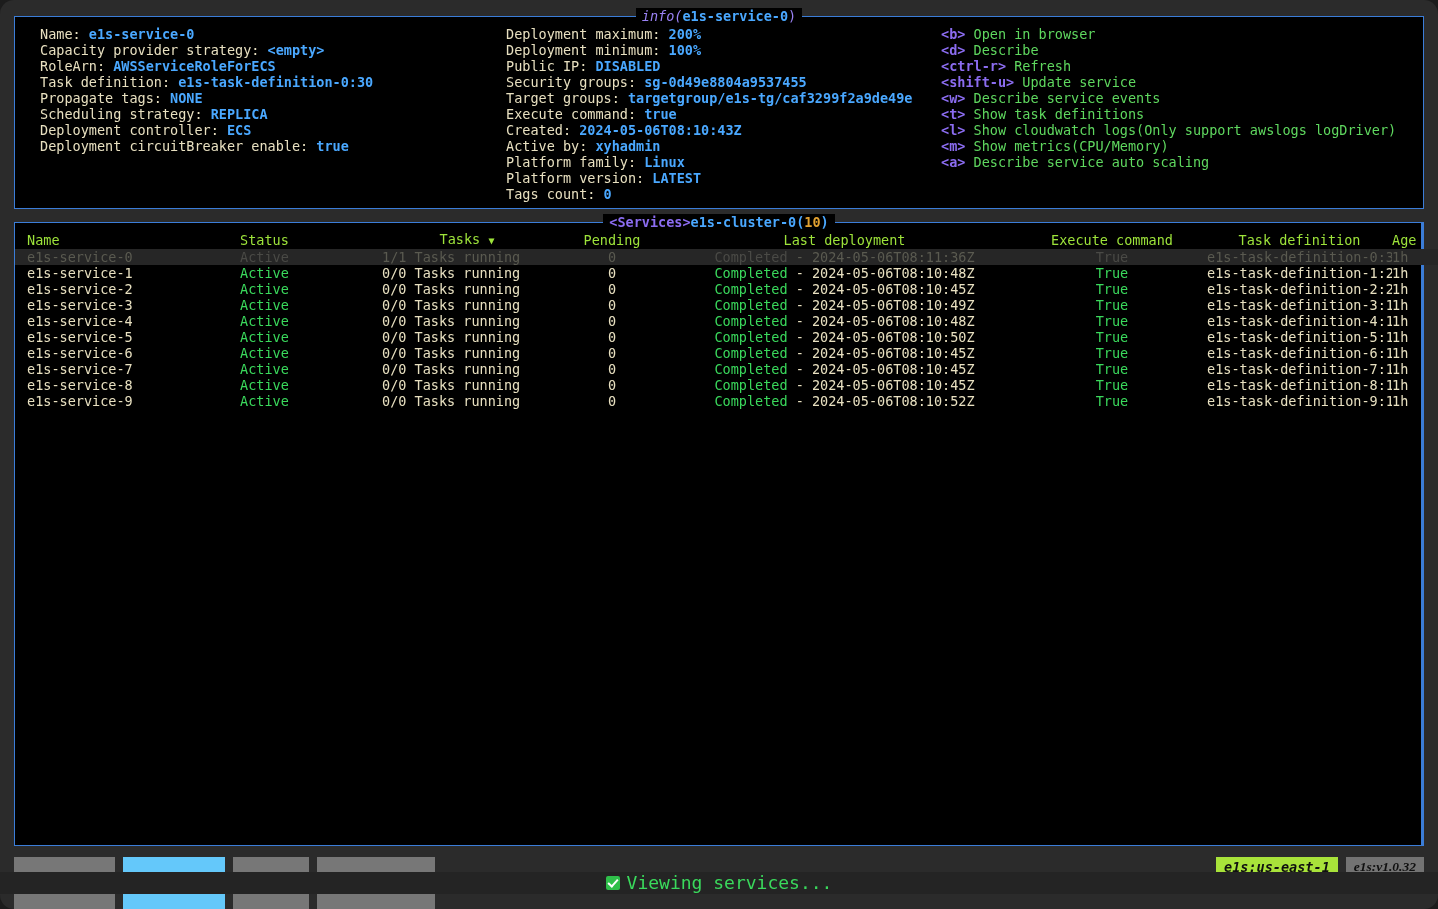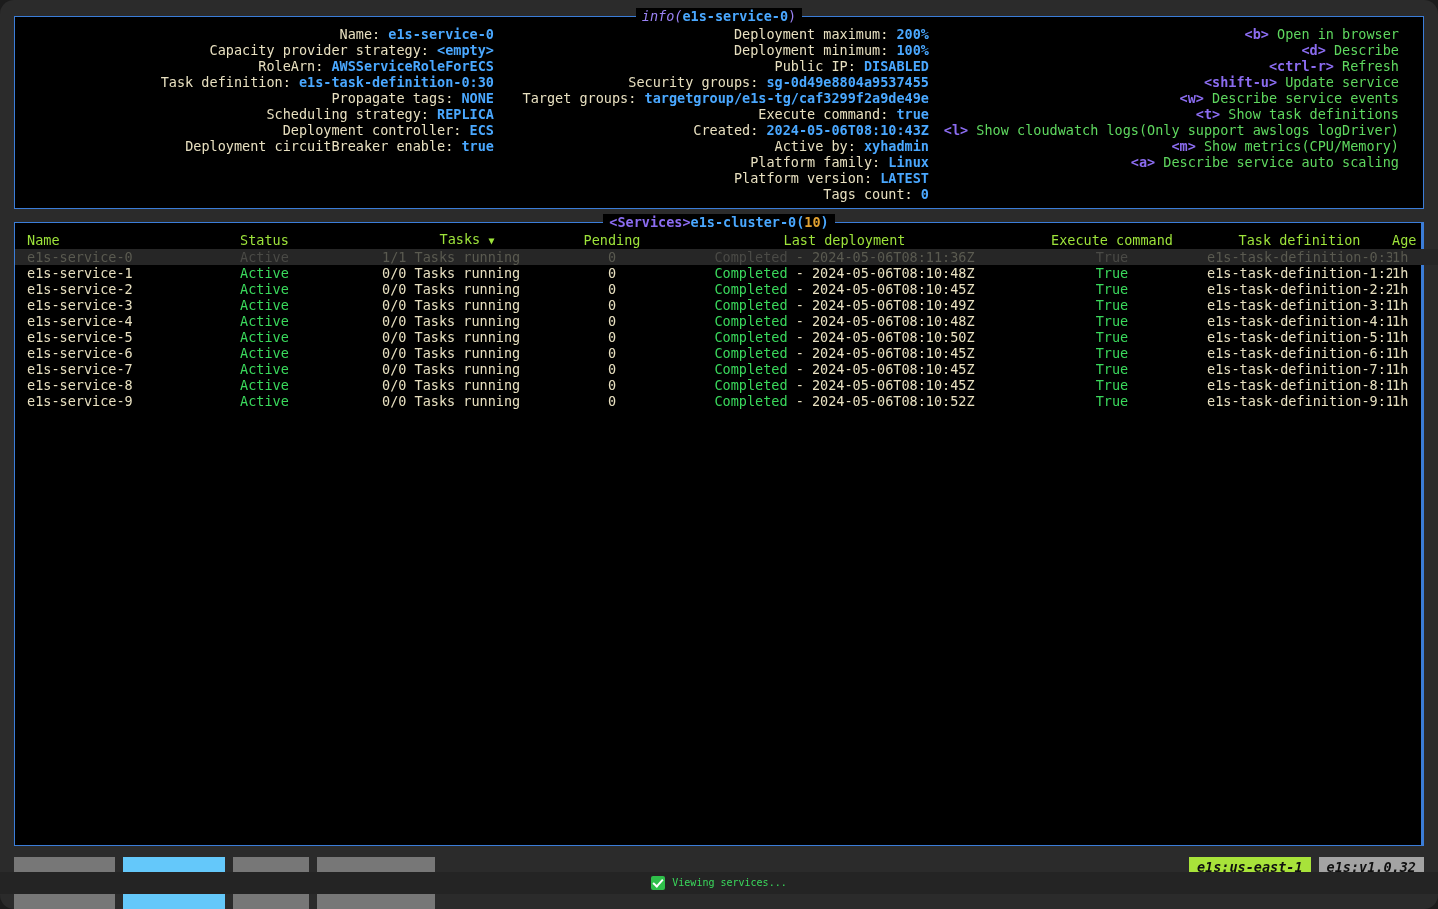--- a/index.html
+++ b/index.html
@@ -52,25 +52,24 @@
 
   
   #info-panel {
     left: 14px;
     top: 16px;
     width: 1410px;
     height: 193px;
   }
   .info-cols {
     position: absolute;
-    left: 0; top: 9px;
+    left: 12px; top: 9px;
     width: 100%;
     height: 100%;
     display: flex;
-    text-align: right;
   }
   .info-col { flex: 0 0 auto; }
   #info-col-left  { width: 466px; padding-left: 13px; }
   #info-col-mid   { width: 435px; }
   #info-col-right { width: 470px; }
 
   .kv { white-space: nowrap; height: 16px; }
   .k  { color: #e8e0c0; }
   .v  { color: #4aa8ff; font-weight: bold; }
 
@@ -172,35 +171,35 @@
   .badge {
     font-size: 13.5px;
     line-height: 16px;
     padding: 2px 8px;
     font-weight: bold;
     font-style: italic;
     color: #101010;
     white-space: nowrap;
   }
   .badge-region { background: #a8e33a; }
-  .badge-ver    { background: #a3a3a3; }
+  .badge-ver    { background: #737373; font-family: Liberation Serif, serif; }
 
   #statusbar {
     position: absolute;
     left: 0;
     top: 872px;
     width: 1438px;
     height: 22px;
     background: #242424;
     color: #3ad95c;
     display: flex;
     align-items: center;
     justify-content: center;
     gap: 7px;
-    font-size: 10px;
+    font-size: 18px;
   }
   .check-icon {
     display: inline-block;
     width: 14px; height: 14px;
     background: #2fbf4a;
     border-radius: 2px;
     position: relative;
   }
   .check-icon::after {
     content: "";

